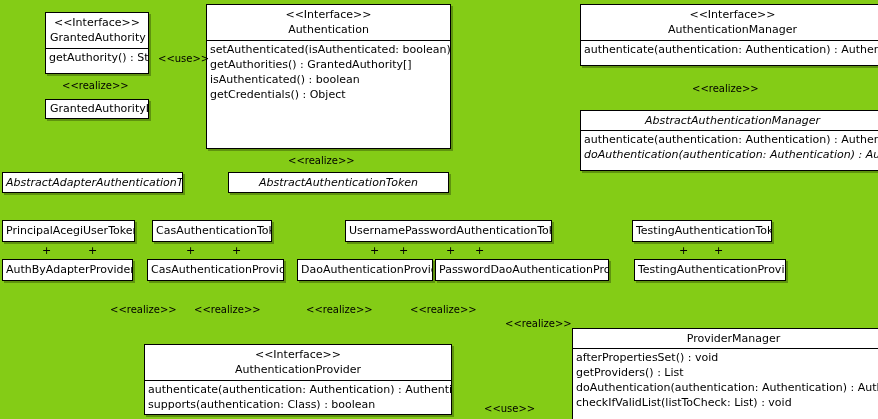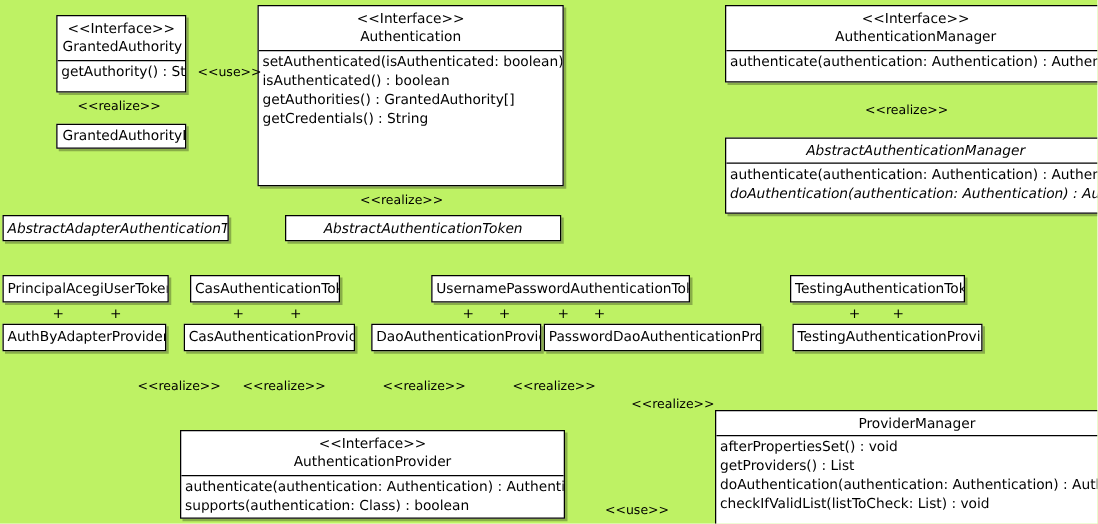--- a/index.html
+++ b/index.html
@@ -4,21 +4,21 @@
 <style>
   html, body {
     margin: 0;
     padding: 0;
     background: #ffffff;
   }
   #canvas {
     position: relative;
     width: 878px;
     height: 419px;
-    background: #bef264;
+    background: #84cc16;
     overflow: hidden;
     font-family: "DejaVu Sans", "Liberation Sans", sans-serif;
   }
   svg.edges {
     position: absolute;
     left: 0; top: 0;
     width: 878px;
     height: 419px;
     pointer-events: none;
   }
@@ -215,23 +215,23 @@
   </div>
 
   <div class="uml-box" style="left:206px; top:4px; width:245px; height:145px;">
     <div class="hdr">
       <span class="stereo">&lt;&lt;Interface&gt;&gt;</span>
       <span class="cname">Authentication</span>
     </div>
     <div class="divider"></div>
     <div class="ops">
       <div class="op">setAuthenticated(isAuthenticated: boolean) : void</div>
+      <div class="op">getAuthorities() : GrantedAuthority[]</div>
       <div class="op">isAuthenticated() : boolean</div>
-      <div class="op">getAuthorities() : GrantedAuthority[]</div>
-      <div class="op">getCredentials() : String</div>
+      <div class="op">getCredentials() : Object</div>
     </div>
   </div>
 
   <div class="uml-box" style="left:580px; top:4px; width:305px; height:62px;">
     <div class="hdr">
       <span class="stereo">&lt;&lt;Interface&gt;&gt;</span>
       <span class="cname">AuthenticationManager</span>
     </div>
     <div class="divider"></div>
     <div class="ops">

